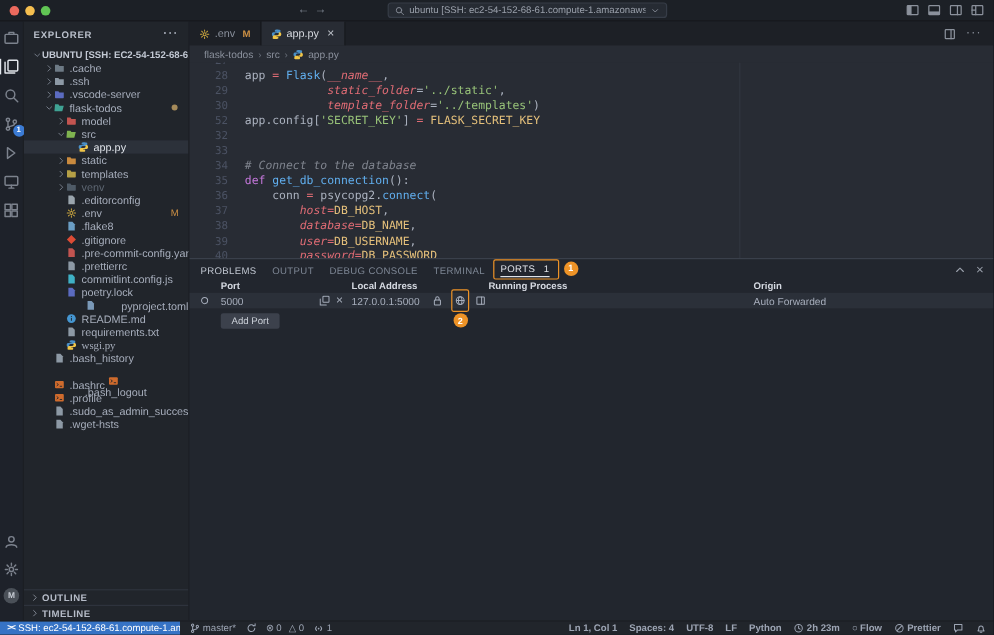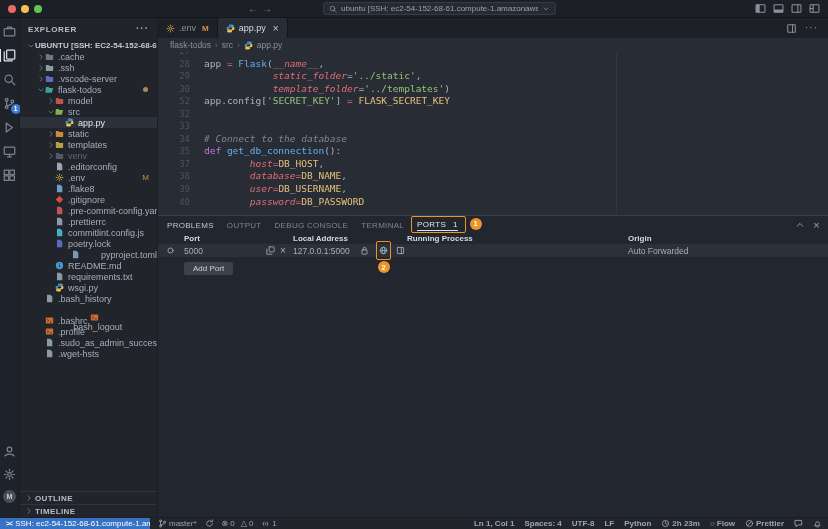--- a/index.html
+++ b/index.html
@@ -498,21 +498,21 @@
         </div>
         <div class="trow" style="padding-left: 26px;">
           <span class="chev"></span>
           <span class="ficon" style="color: rgb(141, 153, 165);">
             <svg viewBox="0 0 16 16">
               <path fill="currentColor" d="M3.5 1.5h6L13 5v9.5H3.5z"></path>
             </svg>
           </span>
           <span class="tlabel">requirements.txt</span>
         </div>
-        <div class="trow" style="padding-left: 26px;">
+        <div class="trow" style="padding-left: 26px; font-family: Liberation Serif, serif;">
           <span class="chev"></span>
           <span class="ficon" style="color: rgb(141, 153, 165);">
             <svg viewBox="0 0 16 16">
               <path fill="#4a8fc7" d="M7.9 1C5.3 1 5.4 2.2 5.4 2.2v2.1h2.7V5H3.7S1 4.8 1 7.9c0 3.1 2.4 3 2.4 3h1.4V8.8s-.1-2.4 2.3-2.4h4.3s2.3 0 2.3-2.2V2.3S13.9 1 7.9 1z"></path>
               <path fill="#f0c548" d="M8.1 15c2.6 0 2.5-1.2 2.5-1.2v-2.1H7.9V11h4.4S15 11.2 15 8.1c0-3.1-2.4-3-2.4-3h-1.4v2.1s.1 2.4-2.3 2.4H4.6s-2.3 0-2.3 2.2v2.9S2.1 15 8.1 15z"></path>
             </svg>
           </span>
           <span class="tlabel">wsgi.py</span>
         </div>
         <div class="trow" style="padding-left: 16px;">
@@ -642,20 +642,21 @@
     <div id="code-lines" style="margin-top:-7px">
         <div class="cline"><span class="ln-num">27</span><span></span></div>
         <div class="cline"><span class="ln-num">28</span><span><span class="tk-v">app </span><span class="tk-o">= </span><span class="tk-f">Flask</span><span class="tk-p">(</span><span class="tk-pa">__name__</span><span class="tk-p">,</span></span></div>
         <div class="cline"><span class="ln-num">29</span><span><span class="tk-p">            </span><span class="tk-pa">static_folder</span><span class="tk-p">=</span><span class="tk-s">'../static'</span><span class="tk-p">,</span></span></div>
         <div class="cline"><span class="ln-num">30</span><span><span class="tk-p">            </span><span class="tk-pa">template_folder</span><span class="tk-p">=</span><span class="tk-s">'../templates'</span><span class="tk-p">)</span></span></div>
         <div class="cline"><span class="ln-num">52</span><span><span class="tk-v">app.config</span><span class="tk-p">[</span><span class="tk-s">'SECRET_KEY'</span><span class="tk-p">] </span><span class="tk-o">= </span><span class="tk-c">FLASK_SECRET_KEY</span></span></div>
         <div class="cline"><span class="ln-num">32</span><span></span></div>
         <div class="cline"><span class="ln-num">33</span><span></span></div>
         <div class="cline"><span class="ln-num">34</span><span><span class="tk-cm"># Connect to the database</span></span></div>
         <div class="cline"><span class="ln-num">35</span><span><span class="tk-k">def </span><span class="tk-f">get_db_connection</span><span class="tk-p">():</span></span></div>
+        <div class="cline"><span class="ln-num">36</span><span><span class="tk-v">    conn </span><span class="tk-o">= </span><span class="tk-v">psycopg2</span><span class="tk-p">.</span><span class="tk-f">connect</span><span class="tk-p">(</span></span></div>
         <div class="cline"><span class="ln-num">37</span><span><span class="tk-p">        </span><span class="tk-pa">host</span><span class="tk-o">=</span><span class="tk-c">DB_HOST</span><span class="tk-p">,</span></span></div>
         <div class="cline"><span class="ln-num">38</span><span><span class="tk-p">        </span><span class="tk-pa">database</span><span class="tk-o">=</span><span class="tk-c">DB_NAME</span><span class="tk-p">,</span></span></div>
         <div class="cline"><span class="ln-num">39</span><span><span class="tk-p">        </span><span class="tk-pa">user</span><span class="tk-o">=</span><span class="tk-c">DB_USERNAME</span><span class="tk-p">,</span></span></div>
         <div class="cline"><span class="ln-num">40</span><span><span class="tk-p">        </span><span class="tk-pa">password</span><span class="tk-o">=</span><span class="tk-c">DB_PASSWORD</span></span></div>
       </div>
   </div>
 
   <div class="panel">
     <div class="ptabs">
       <span class="ptab bright">PROBLEMS</span>

